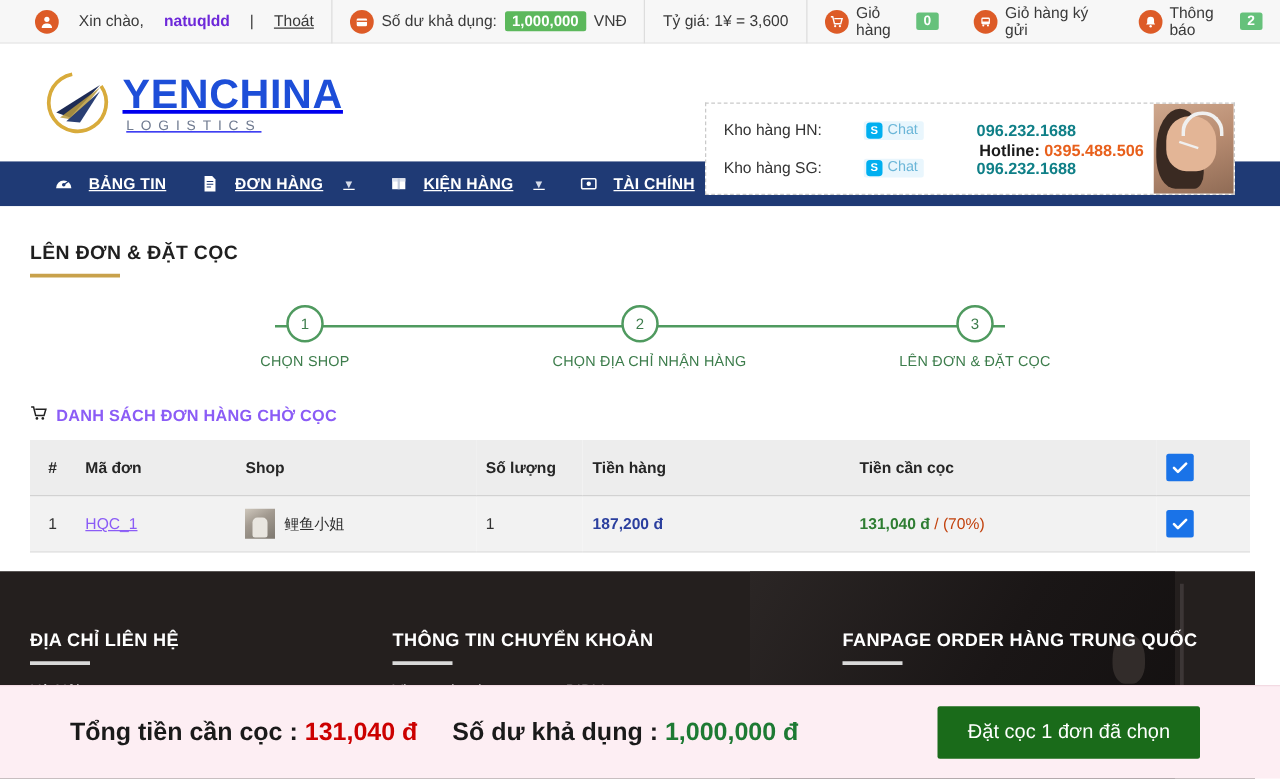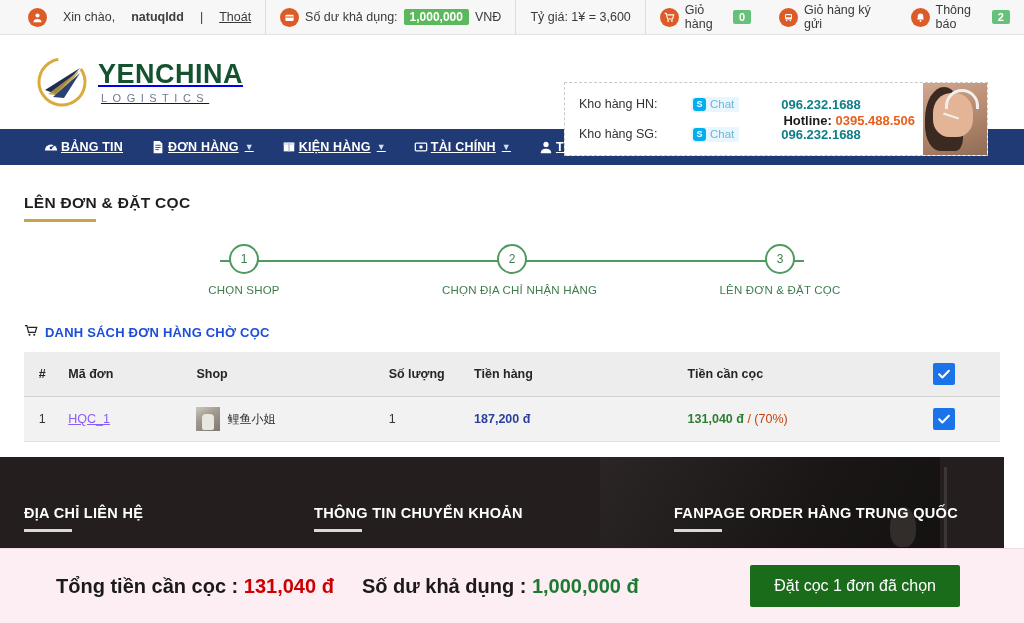--- a/index.html
+++ b/index.html
@@ -29,41 +29,41 @@
   }
   .tb-sep { border-right: 1px solid #dddddd; height: 35px; }
   .tb-first { padding-left: 28px; gap: 16px; }
   .icon-circle {
     width: 19px; height: 19px; border-radius: 50%;
     background: #dd5b27; color: #fff;
     display: inline-flex; align-items: center; justify-content: center;
     font-size: 11px; line-height: 1; flex: 0 0 auto;
   }
   .icon-circle svg { display: block; }
-  .uname { color: #404040; font-weight: bold; }
+  .uname { color: #6d28d9; font-weight: bold; }
   .tb-link { color: #3a3a3a; }
   .badge-green {
     background: #66c17b; color: #fff; font-size: 11px;
     padding: 1px 6px; border-radius: 2px; font-weight: bold;
   }
   .money-green {
     background: #5cb85c; color: #ffffff; font-weight: bold;
     padding: 1px 6px; border-radius: 2px; font-size: 12px;
   }
 
   
   .header {
     height: 94px; background: #fff; position: relative;
     display: flex; align-items: center;
   }
   .logo-wrap { margin-left: 34px; display: flex; align-items: center; gap: 8px; }
   .logo-mark { width: 56px; height: 56px; position: relative; }
   .logo-text-main {
-    font-size: 27px; letter-spacing: .5px; font-weight: bold;
-    color: #14532d; line-height: 1;
+    font-size: 33px; letter-spacing: .5px; font-weight: bold;
+    color: #1d4ed8; line-height: 1;
   }
   .logo-text-sub {
     font-size: 11px; letter-spacing: 5.5px; color: #6f7a90;
     margin-top: 4px; margin-left: 3px;
   }
   .contact-box {
     position: absolute; left: 564px; top: 47px;
     width: 424px; height: 74px;
     border: 1px dashed #c9c9c9; background: #fff;
     display: flex; align-items: center; overflow: hidden;
@@ -116,21 +116,21 @@
     background: #f0f0f0; transform: rotate(18deg);
   }
 
   
   .navbar {
     height: 36px; background: #1f3a75;
     display: flex; align-items: center;
     padding-left: 30px;
   }
   .nav-item {
-    display: flex; align-items: center; gap: 3px;
+    display: flex; align-items: center; gap: 13px;
     color: #ffffff; font-size: 12.5px; font-weight: bold;
     letter-spacing: .2px; padding: 0 14px; height: 36px;
     white-space: nowrap;
   }
   .nav-item .caret {
     font-size: 9px; color: #d6dcea; margin-left: 3px;
   }
   .nav-ico { font-size: 13px; line-height: 1; display: inline-flex; }
 
   
@@ -161,21 +161,21 @@
     margin: 0 auto; position: relative; z-index: 2;
   }
   .step-label {
     margin-top: 10px; font-size: 11.5px; color: #3d7d4c;
     letter-spacing: .2px; white-space: nowrap;
   }
 
   
   .list-head {
     margin-top: 22px; display: flex; align-items: center; gap: 7px;
-    font-size: 13px; font-weight: bold; color: #1d4ed8; letter-spacing: .2px;
+    font-size: 13px; font-weight: bold; color: #8b5cf6; letter-spacing: .2px;
   }
   table.orders { width: 100%; border-collapse: collapse; margin-top: 12px; }
   table.orders thead th {
     background: #ededed; font-size: 12.5px; color: #262626;
     font-weight: bold; text-align: left; padding: 11px 8px;
     border-bottom: 1px solid #d2d2d2;
   }
   table.orders tbody td {
     background: #f2f2f2; font-size: 12.5px; color: #333;
     padding: 10px 8px; border-bottom: 1px solid #e0e0e0;

